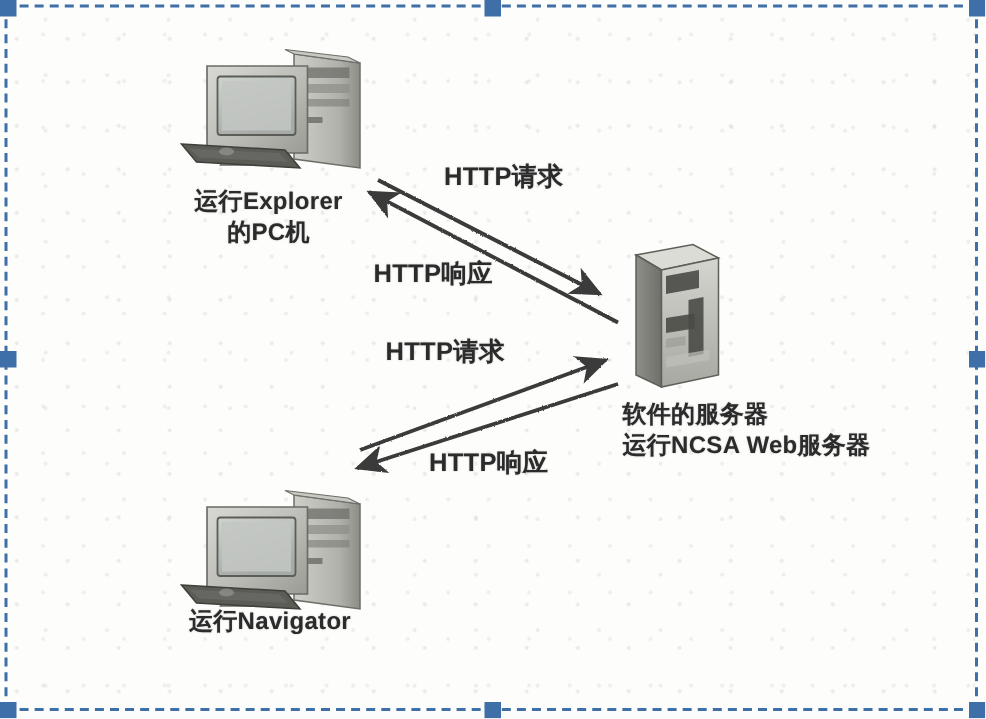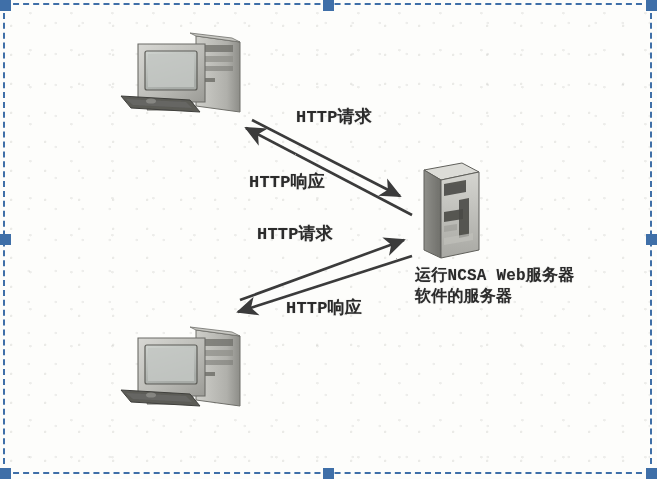--- a/index.html
+++ b/index.html
@@ -62,21 +62,21 @@
     position: absolute;
     left: 0; top: 0;
     width: 657px;
     height: 479px;
   }
 
   
   .lbl {
     position: absolute;
     color: #2b2b2b;
-    font-family: Liberation Mono, monospace;
+    font-family: Liberation Sans, sans-serif;
     font-weight: bold;
     line-height: 1.32;
     white-space: nowrap;
     letter-spacing: .2px;
     text-shadow: 0 0 1.1px rgba(120,120,120,.55);
   }
   .node-label {
     font-size: 16px;
     text-align: center;
   }
@@ -202,27 +202,32 @@
 
     <g filter="url(#scanGrain)">
       <line x1="240" y1="300" x2="404" y2="240" stroke="#3a3a3a" stroke-width="2.6" marker-end="url(#arrowDark)"></line>
     </g>
 
     <g filter="url(#scanGrain)">
       <line x1="412" y1="256" x2="238" y2="312" stroke="#3a3a3a" stroke-width="2.6" marker-end="url(#arrowDark)"></line>
     </g>
   </svg>
 
+  <div class="lbl node-label lbl-pc">
+    <div>运行Explorer</div>
+    <div>的PC机</div>
+  </div>
 
   <div class="lbl node-label lbl-mac">
+    <div>运行Navigator</div>
   </div>
 
   <div class="lbl node-label lbl-server">
+    <div>软件的服务器</div>
     <div>运行NCSA Web服务器</div>
-    <div>软件的服务器</div>
   </div>
 
   <div class="lbl flow-label lbl-req-top">HTTP请求</div>
   <div class="lbl flow-label lbl-resp-top">HTTP响应</div>
   <div class="lbl flow-label lbl-req-bot">HTTP请求</div>
   <div class="lbl flow-label lbl-resp-bot">HTTP响应</div>
 
   <div class="sel-frame"></div>
   <div class="handle h-tl"></div>
   <div class="handle h-tc"></div>

